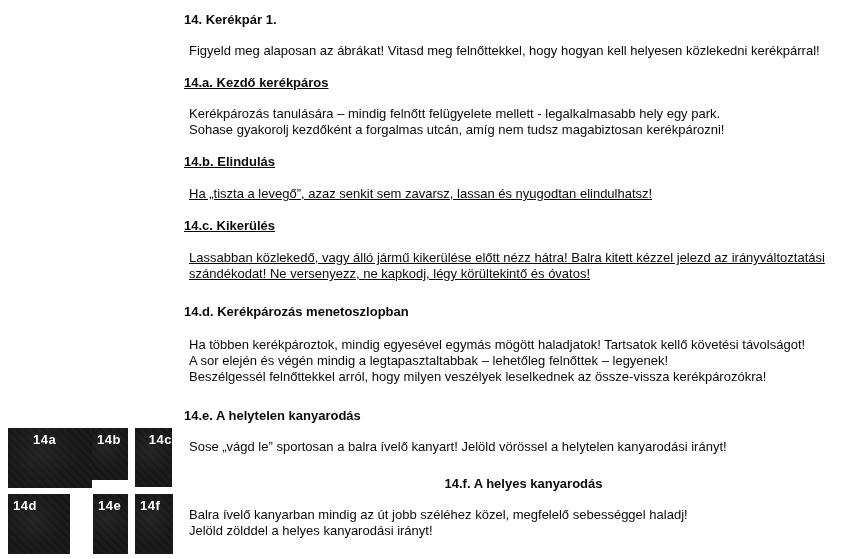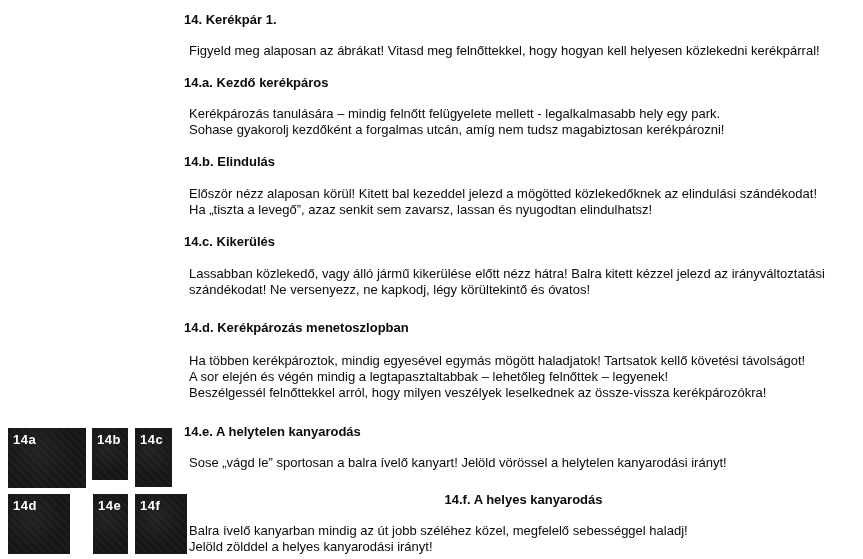--- a/index.html
+++ b/index.html
@@ -38,21 +38,21 @@
   .para {
     margin: 5px;
     font-size: 13px;
     line-height: 16px;
   }
   .line {
     display: block;
     white-space: nowrap;
   }
   .m15 { margin-top: 15px; }
-  .m16 { margin-top: 16px; }
+  .m16 { margin-top: 16px; text-decoration: underline; }
   .m17 { margin-top: 17px; }
   .m21 { margin-top: 21px; text-align: center; }
   .m22 { margin-top: 22px; }
   .m23 { margin-top: 23px; }
 
   
   .figbox {
     position: absolute;
     margin: 0;
     background:
@@ -60,26 +60,26 @@
       repeating-linear-gradient(45deg, #161616 0px, #1d1d1d 3px, #141414 6px);
     background-color: #181818;
   }
   .figlabel {
     color: #ffffff;
     font-size: 13px;
     font-weight: bold;
     padding: 4px 0 0 5px;
     letter-spacing: 0.5px;
   }
-  .pos-a { left: 8px;   top: 428px; width: 78px; height: 60px; }
+  .pos-a { left: 8px;   top: 428px; width: 64px; height: 60px; padding-left: 20px; }
   .pos-b { left: 92px;  top: 428px; width: 36px; height: 52px; }
-  .pos-c { left: 135px; top: 428px; width: 37px; height: 59px; }
+  .pos-c { left: 135px; top: 428px; width: 37px; height: 59px; text-align: right; }
   .pos-d { left: 8px;   top: 494px; width: 62px; height: 60px; }
   .pos-e { left: 93px;  top: 494px; width: 35px; height: 60px; }
-  .pos-f { left: 135px; top: 494px; width: 52px; height: 60px; }
+  .pos-f { left: 135px; top: 494px; width: 38px; height: 60px; }
 </style>
 </head>
 <body>
 
 <div class="page">
 
   <section>
     <figure class="figbox pos-a">
       <figcaption class="figlabel">14a</figcaption>
     </figure>
@@ -109,21 +109,20 @@
     </p>
 
     <h2 class="heading m16">14.a. Kezdő kerékpáros</h2>
     <p class="para m15">
       <span class="line">Kerékpározás tanulására – mindig felnőtt felügyelete mellett - legalkalmasabb hely egy park.</span>
       <span class="line">Sohase gyakorolj kezdőként a forgalmas utcán, amíg nem tudsz magabiztosan kerékpározni!</span>
     </p>
 
     <h2 class="heading m16">14.b. Elindulás</h2>
     <p class="para m16">
-      <span class="line">Először nézz alaposan körül! Kitett bal kezeddel jelezd a mögötted közlekedőknek az elindulási szándékodat!</span>
       <span class="line">Ha „tiszta a levegő”, azaz senkit sem zavarsz, lassan és nyugodtan elindulhatsz!</span>
     </p>
 
     <h2 class="heading m16">14.c. Kikerülés</h2>
     <p class="para m16">
       <span class="line">Lassabban közlekedő, vagy álló jármű kikerülése előtt nézz hátra! Balra kitett kézzel jelezd az irányváltoztatási</span>
       <span class="line">szándékodat! Ne versenyezz, ne kapkodj, légy körültekintő és óvatos!</span>
     </p>
 
     <h2 class="heading m22">14.d. Kerékpározás menetoszlopban</h2>

